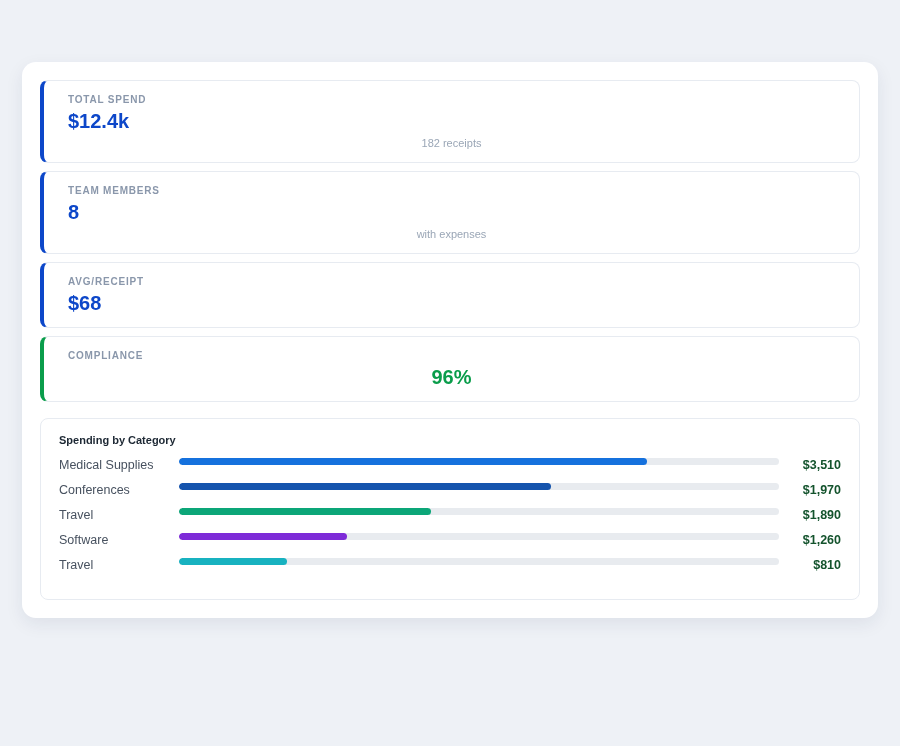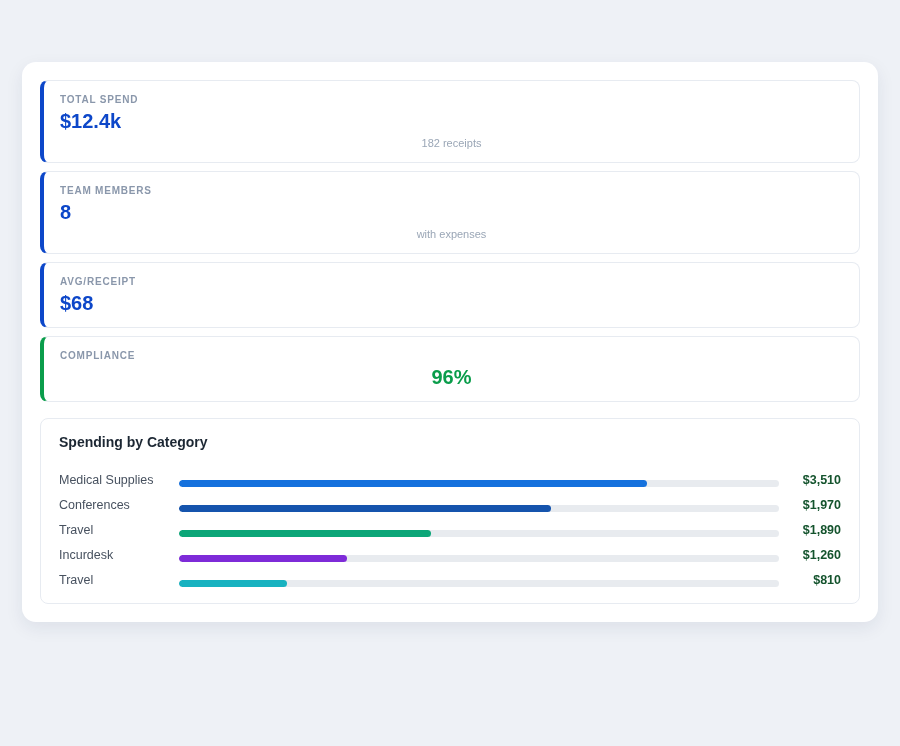--- a/index.html
+++ b/index.html
@@ -41,21 +41,21 @@
     border: none;
     cursor: pointer;
     font-family: inherit;
   }
   .content { padding: 18px; }
   .stat-card {
     background: #ffffff;
     border: 1px solid #e7ebf1;
     border-left: 4px solid #0d47c9;
     border-radius: 8px;
-    padding: 13px 16px;
+    padding: 13px 24px;
     margin-bottom: 8px;
   }
   .stat-label {
     font-size: 10px;
     font-weight: bold;
     letter-spacing: 0.8px;
     color: #8a97ab;
     text-transform: uppercase;
   }
   .stat-value {
@@ -73,28 +73,28 @@
   }
   .stat-sub:empty { display: none; }
   .spend-card {
     background: #ffffff;
     border: 1px solid #e7ebf1;
     border-radius: 8px;
     padding: 15px 18px 16px 18px;
     margin-top: 16px;
   }
   .spend-title {
-    font-size: 14px;
+    font-size: 11px;
     font-weight: bold;
     color: #1c2733;
     margin-bottom: 12px;
   }
   .spend-row {
     display: flex;
-    align-items: flex-end;
+    align-items: flex-start;
     height: 25px;
   }
   .spend-label {
     width: 120px;
     flex: 0 0 120px;
     font-size: 12.5px;
     color: #47515f;
   }
   .bar-track {
     flex: 1;
@@ -171,21 +171,21 @@
 
       <div class="spend-row">
         <div class="spend-label">Travel</div>
         <div class="bar-track" style="background: rgb(232, 235, 239);">
             <div class="bar-fill" style="width: 42%; background: rgb(12, 166, 120);"></div>
           </div>
         <div class="spend-value">$1,890</div>
       </div>
 
       <div class="spend-row">
-        <div class="spend-label">Incurdesk</div>
+        <div class="spend-label">Software</div>
         <div class="bar-track" style="background: rgb(232, 235, 239);">
             <div class="bar-fill" style="width: 28%; background: rgb(126, 43, 216);"></div>
           </div>
         <div class="spend-value">$1,260</div>
       </div>
 
       <div class="spend-row">
         <div class="spend-label">Travel</div>
         <div class="bar-track" style="background: rgb(232, 235, 239);">
             <div class="bar-fill" style="width: 18%; background: rgb(24, 178, 192);"></div>

